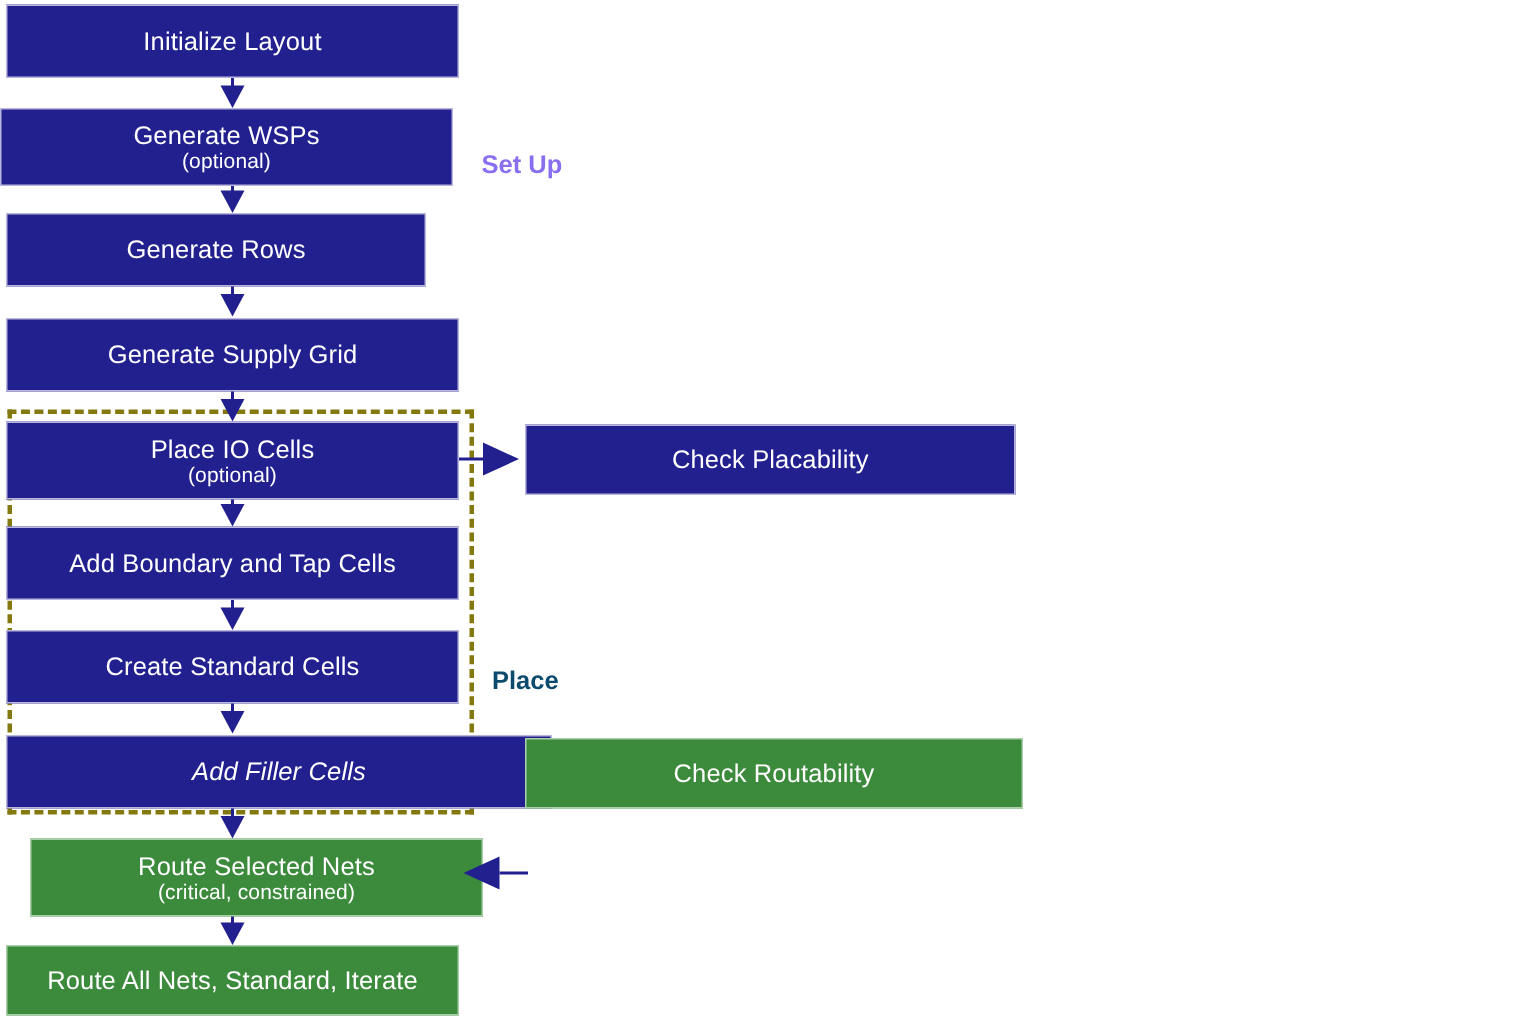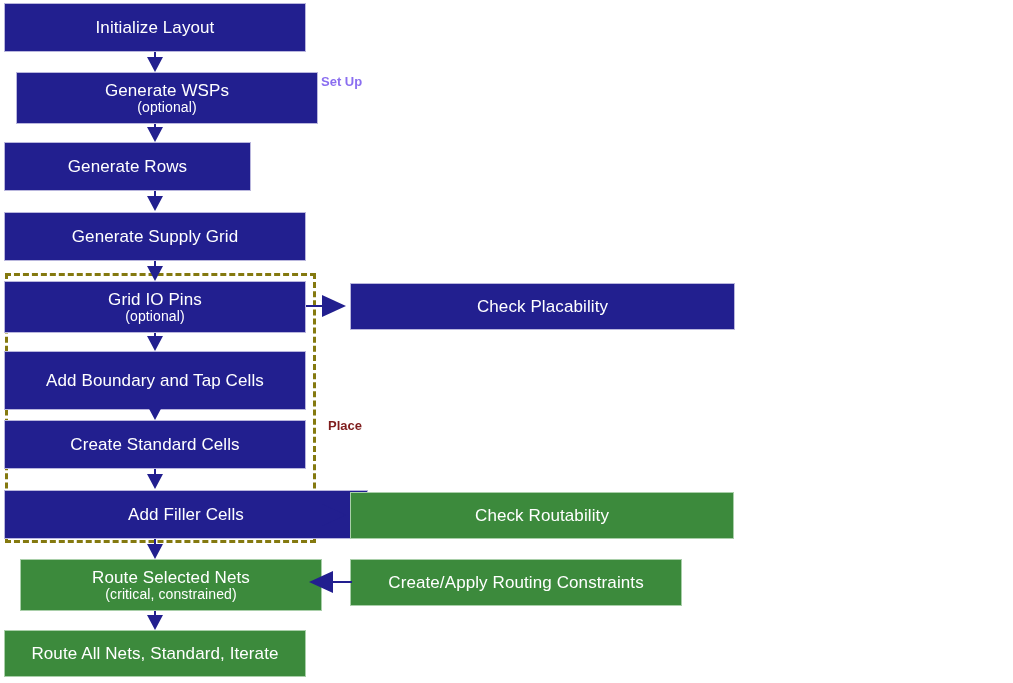--- a/index.html
+++ b/index.html
@@ -55,23 +55,24 @@
   .group-frame {
     position: absolute;
     box-sizing: border-box;
     border: 3px dashed #84790f;
     background: transparent;
   }
 
   
   .caption {
     position: absolute;
-    font-size: 13px;
+    font-size: 17px;
     font-weight: bold;
     white-space: nowrap;
+    margin-top: 26px;
   }
 
   
   .vline {
     position: absolute;
     width: 2px;
     background: #221f8f;
   }
   .hline {
     position: absolute;
@@ -107,73 +108,70 @@
 <body>
 
 <div id="canvas">
 
   <div class="group-frame" style="left:5px; top:273px; width:311px; height:270px;"></div>
 
   <div class="box navy" style="left:4px; top:3px; width:302px; height:49px;">
     <span class="title">Initialize Layout</span>
   </div>
 
-  <div class="box navy" style="left:16px; top:72px; width:302px; height:52px;">
+  <div class="box navy" style="left:0; top:72px; width:302px; height:52px;">
     <span class="title">Generate WSPs</span>
     <span class="sub">(optional)</span>
   </div>
 
-  <div class="box navy" style="left:4px; top:142px; width:247px; height:49px;">
+  <div class="box navy" style="left:4px; top:142px; width:280px; height:49px;">
     <span class="title">Generate Rows</span>
   </div>
 
   <div class="box navy" style="left:4px; top:212px; width:302px; height:49px;">
     <span class="title">Generate Supply Grid</span>
   </div>
 
   <div class="box navy" style="left:4px; top:281px; width:302px; height:52px;">
-    <span class="title">Grid IO Pins</span>
+    <span class="title">Place IO Cells</span>
     <span class="sub">(optional)</span>
   </div>
 
-  <div class="box navy" style="left:4px; top:351px; width:302px; height:59px;">
+  <div class="box navy" style="left:4px; top:351px; width:302px; height:49px;">
     <span class="title">Add Boundary and Tap Cells</span>
   </div>
 
   <div class="box navy" style="left:4px; top:420px; width:302px; height:49px;">
     <span class="title">Create Standard Cells</span>
   </div>
 
-  <div class="box navy" style="left:4px; top:490px; width:364px; height:49px;">
+  <div class="box navy" style="left:4px; top:490px; width:364px; height:49px;font-style:italic;">
     <span class="title">Add Filler Cells</span>
   </div>
 
   <div class="box green" style="left:20px; top:559px; width:302px; height:52px;">
     <span class="title">Route Selected Nets</span>
     <span class="sub">(critical, constrained)</span>
   </div>
 
   <div class="box green" style="left:4px; top:630px; width:302px; height:47px;">
     <span class="title">Route All Nets, Standard, Iterate</span>
   </div>
 
-  <div class="box navy" style="left:350px; top:283px; width:385px; height:47px;">
+  <div class="box navy" style="left:350px; top:283px; width:327px; height:47px;">
     <span class="title">Check Placability</span>
   </div>
 
-  <div class="box green" style="left:350px; top:492px; width:384px; height:47px;">
+  <div class="box green" style="left:350px; top:492px; width:332px; height:47px;">
     <span class="title">Check Routability</span>
   </div>
 
-  <div class="box green" style="left:350px; top:559px; width:332px; height:47px;">
-    <span class="title">Create/Apply Routing Constraints</span>
-  </div>
 
   <div class="caption" style="left:321px; top:74px; color:#8a6ef0;">Set Up</div>
-  <div class="caption" style="left:328px; top:418px; color:#7f1d1d;">Place</div>
+  <div class="caption" style="left:328px; top:418px; color:#0c4a6e;">Place</div>
 
   <div class="vline" style="left:154px; top:52px; height:8px;"></div>
   <div class="arrow-down" style="left:147px; top:57px;"></div>
 
   <div class="vline" style="left:154px; top:124px; height:8px;"></div>
   <div class="arrow-down" style="left:147px; top:127px;"></div>
 
   <div class="vline" style="left:154px; top:191px; height:8px;"></div>
   <div class="arrow-down" style="left:147px; top:196px;"></div>
 

